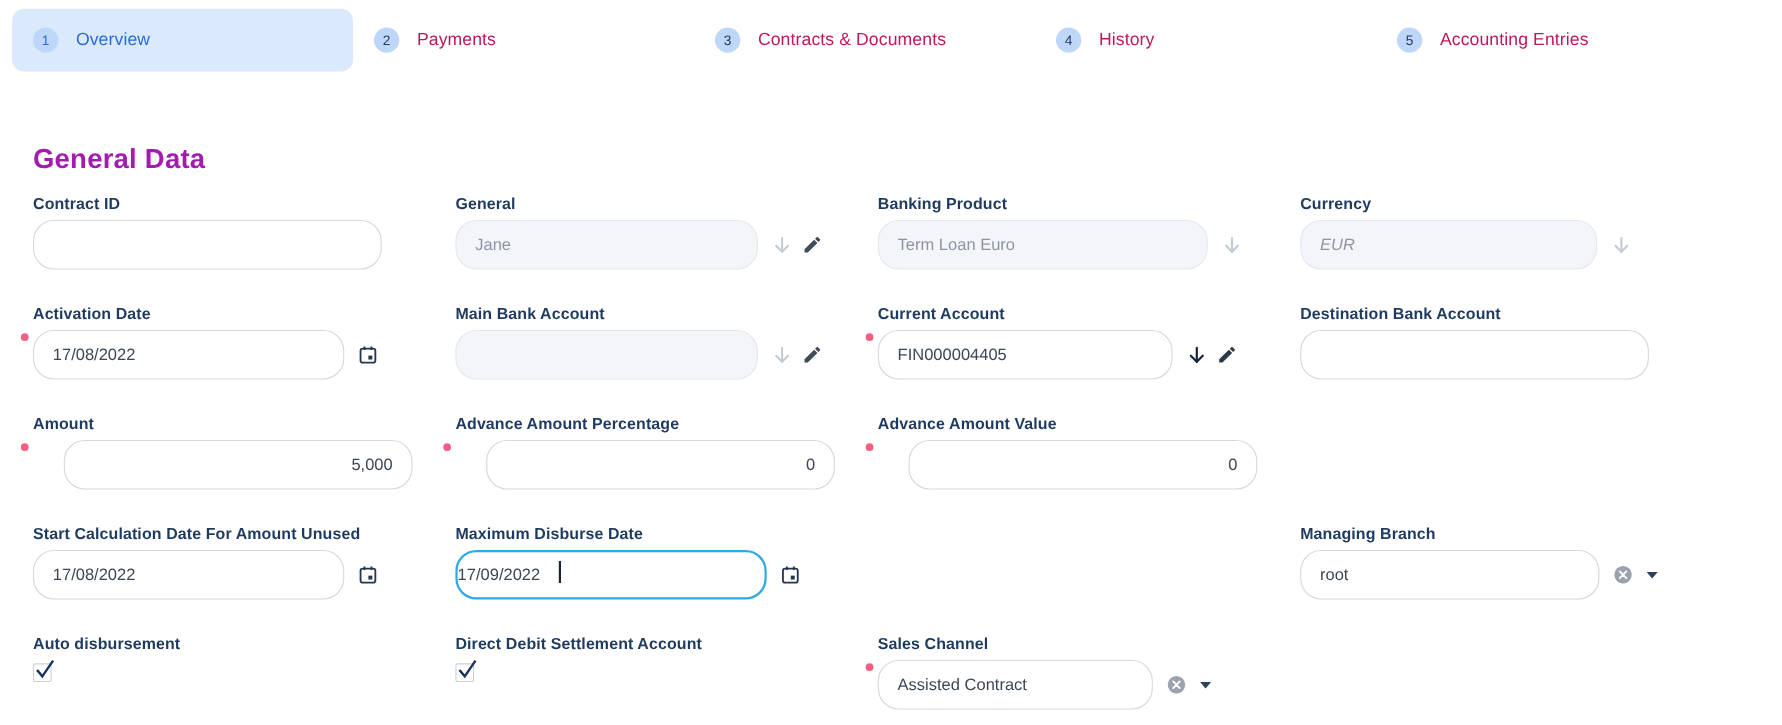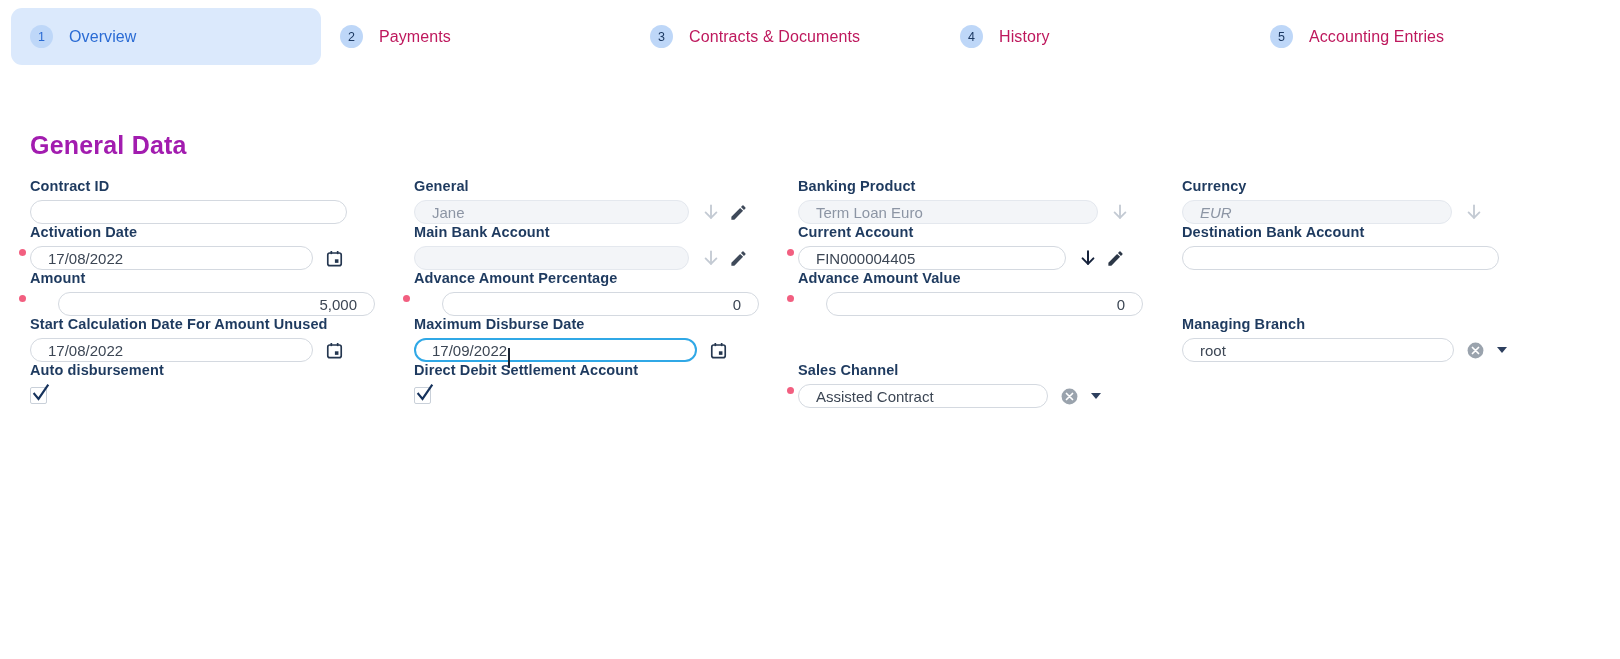--- a/index.html
+++ b/index.html
@@ -16,33 +16,33 @@
                display: flex; align-items: center; justify-content: center;
                font-size: 12.5px; font-weight: 400; color: #1d3a63; flex: none; }
   .tab-label { font-size: 16px; color: #be185d; letter-spacing: .1px; }
   .tab.active .tab-label, .tab.active .tab-badge { color: #2a6bd4; }
 
   
   .content { position: absolute; left: 30px; top: 131px; }
   .section-title { font-size: 25px; font-weight: 700; color: #a21caf; letter-spacing: .2px; }
 
   
-  .grid { display: grid; grid-template-columns: repeat(4, 384px); 
+  .grid { display: grid; grid-template-columns: repeat(4, 384px); row-gap: 33px;
           margin-top: 18px; align-items: start; }
   .field { position: relative; }
   .flabel { font-size: 14.5px; font-weight: 700; color: #1e3a5f; margin-bottom: 6px; letter-spacing: .1px; }
   .control { position: relative; display: flex; align-items: center; gap: 12px; }
 
-  .in { height: 24px; border: 1px solid #d4d9e0; border-radius: 19px; padding: 0 17px;
+  .in { height: 45px; border: 1px solid #d4d9e0; border-radius: 19px; padding: 0 17px;
         font-size: 15px; color: #3c4654; background: #fff; outline: none; flex: none;
         font-family: "Liberation Sans", sans-serif; }
   .in::placeholder { color: #9aa3ad; }
   .in.disabled { background: #f3f5f8; border-color: #e4e8ee; color: #8c95a4; }
   .in.num { text-align: right; margin-left: 28px; }
-  .in.focused { border: 2px solid #30a8e6; padding: 0 16px; }
+  .in.focused { border: 2px solid #30a8e6; padding: 0 0; }
 
   .w317 { width: 317px; } .w300 { width: 300px; } .w283 { width: 283px; }
   .w275 { width: 275px; } .w272 { width: 272px; } .w270 { width: 270px; font-style: italic; }
   .w268 { width: 268px; } .w250 { width: 250px; }
 
   .req-dot { position: absolute; left: -11px; top: 3px; width: 7px; height: 7px;
              border-radius: 50%; background: #f25f80; }
 
   .icon-btn { display: flex; align-items: center; justify-content: center; cursor: pointer; flex: none; }
   .gap-sm { margin-left: -4px; }

